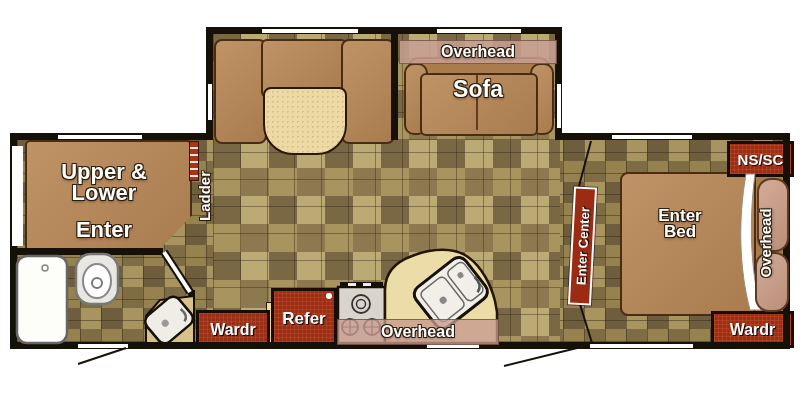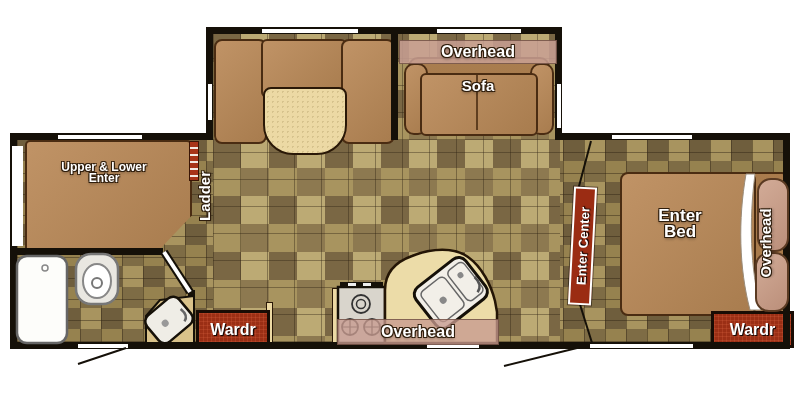--- a/index.html
+++ b/index.html
@@ -68,21 +68,21 @@
   <div class="win" style="left:437px;top:29px;width:84px;height:4px;"></div>
   <div class="win" style="left:557px;top:84px;width:4px;height:44px;"></div>
   <div class="win" style="left:612px;top:135px;width:80px;height:4px;"></div>
   <div class="win" style="left:78px;top:344px;width:50px;height:4px;"></div>
   <div class="win" style="left:427px;top:344px;width:52px;height:4px;"></div>
   <div class="win" style="left:590px;top:344px;width:17px;height:4px;"></div>
   <div class="win" style="left:607px;top:344px;width:86px;height:4px;"></div>
 
   <div class="cushion" style="left:25px;top:140px;width:163px;height:110px;border-radius:5px;
        clip-path:polygon(0 0,100% 0,100% 66%,78% 100%,0 100%);"></div>
-  <div class="labelbox olabel" style="left:28px;top:162px;width:152px;font-size:12px;">
+  <div class="labelbox olabel" style="left:28px;top:162px;width:152px;font-size:22px;gap:16px;">
     <span>Upper &amp; Lower</span>
     <span>Enter</span>
   </div>
 
   <div class="abs" style="left:189px;top:141px;width:8px;height:38px;z-index:12;border:1px solid #3a1505;
        background:repeating-linear-gradient(180deg,#a83418 0 5px,#f3e8e0 5px 7px);"></div>
   <div class="vwrap" style="left:195px;top:140px;width:20px;height:112px;">
     <span class="vtext olabel" style="font-size:15px;">Ladder</span>
   </div>
 
@@ -95,29 +95,33 @@
   <div class="band" style="left:399px;top:40px;width:156px;height:22px;">
     <span class="olabel" style="font-size:16px;">Overhead</span>
   </div>
   <div class="abs" style="left:404px;top:57px;width:148px;height:77px;z-index:11;">
     <div class="abs" style="left:4px;top:0;width:138px;height:20px;background:linear-gradient(#b0835232,#a87c4e);
          background-color:#a87c4e;border:2px solid #4a2c12;border-radius:10px 10px 4px 4px;"></div>
     <div class="cushion" style="left:0;top:6px;width:20px;height:68px;border-radius:10px;"></div>
     <div class="cushion" style="left:126px;top:6px;width:20px;height:68px;border-radius:10px;"></div>
     <div class="cushion" style="left:16px;top:16px;width:114px;height:59px;border-radius:6px;"></div>
     <div class="abs" style="left:72px;top:18px;width:2px;height:55px;background:rgba(74,44,18,.8);z-index:11;"></div>
-    <div class="labelbox olabel" style="left:0;top:22px;width:148px;font-size:15px;justify-content:center;">
+    <div class="labelbox olabel" style="left:0;top:22px;width:148px;font-size:23px;justify-content:center;">
       <span>Sofa</span>
     </div>
   </div>
 
   <div class="redbox" style="left:196px;top:310px;width:68px;height:33px;">
     <span class="rlabel" style="font-size:16px;">Wardr</span>
   </div>
   <div class="cream" style="left:266px;top:302px;width:5px;height:41px;border-width:1px;"></div>
+  <div class="redbox" style="left:271px;top:288px;width:60px;height:55px;">
+    <span class="rlabel" style="font-size:17px;">Refer</span>
+    <div class="abs" style="right:2px;top:2px;width:6px;height:6px;border-radius:50%;background:#fff;"></div>
+  </div>
   <div class="cream" style="left:332px;top:288px;width:5px;height:55px;border-width:1px;"></div>
   <div class="band" style="left:337px;top:319px;width:160px;height:24px;background:rgba(198,154,142,.78);">
     <span class="olabel" style="font-size:16px;">Overhead</span>
   </div>
 
   <div class="abs" style="left:571px;top:187px;width:19px;height:114px;z-index:30;background:#9b2c13;
        border:2px solid #fff;box-shadow:0 0 0 1px rgba(0,0,0,.45);transform:rotate(3deg);">
     <span class="vtext rlabel" style="font-size:13px;">Enter Center</span>
   </div>
 
@@ -126,20 +130,23 @@
        border:2px solid #4a2c12;border-radius:0 8px 8px 0;"></div>
   <div class="cushion" style="left:620px;top:172px;width:132px;height:140px;border-radius:8px;"></div>
   <div class="labelbox olabel" style="left:622px;top:208px;width:116px;font-size:17px;">
     <span>Enter</span>
     <span>Bed</span>
   </div>
   <div class="pillow" style="left:757px;top:178px;width:28px;height:70px;"></div>
   <div class="pillow" style="left:755px;top:252px;width:30px;height:56px;"></div>
   <div class="vwrap" style="left:753px;top:182px;width:26px;height:122px;">
     <span class="vtext olabel" style="font-size:15px;">Overhead</span>
+  </div>
+  <div class="redbox" style="left:727px;top:141px;width:61px;height:30px;">
+    <span class="rlabel" style="font-size:15px;">NS/SC</span>
   </div>
   <div class="redbox" style="left:711px;top:311px;width:77px;height:31px;">
     <span class="rlabel" style="font-size:16px;">Wardr</span>
   </div>
 
   <svg class="overlay" width="800" height="400" viewBox="0 0 800 400">
 
     <g>
       <rect x="17" y="256" width="50" height="87" rx="10" fill="#fdfdfa" stroke="#666" stroke-width="2.5"></rect>
       <circle cx="45" cy="268" r="3" fill="none" stroke="#888" stroke-width="1.5"></circle>

